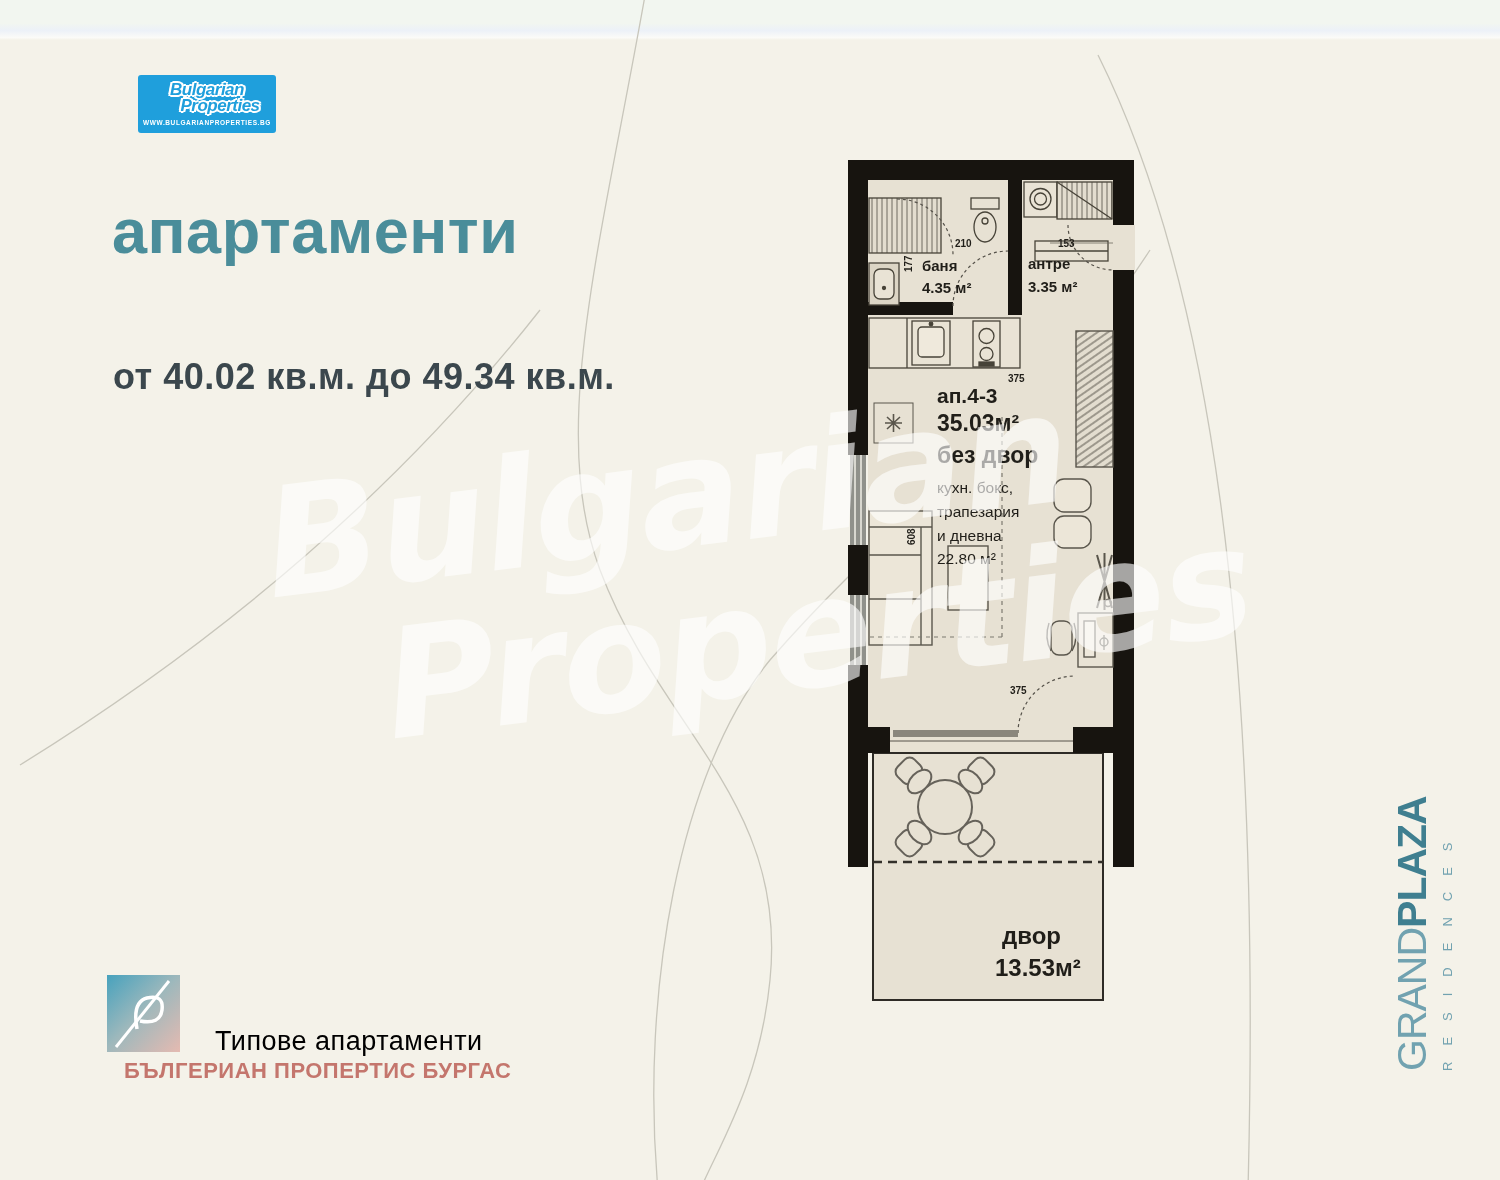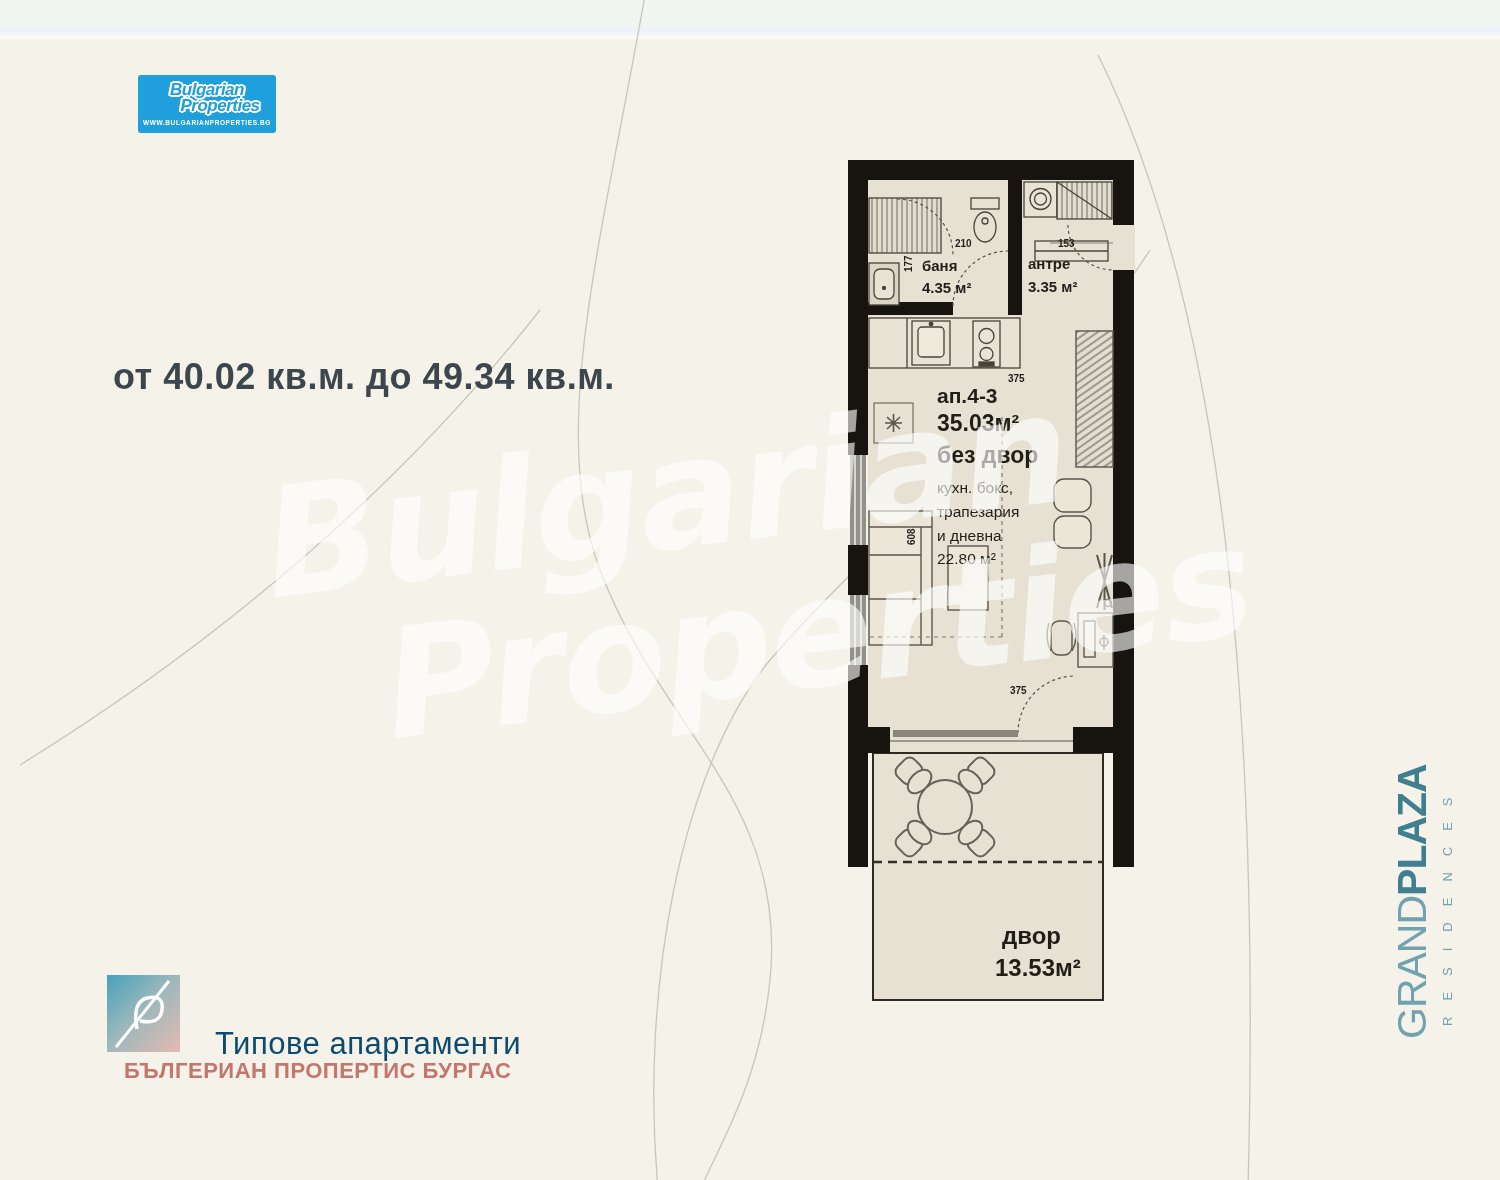--- a/index.html
+++ b/index.html
@@ -1,18 +1,18 @@
 <!DOCTYPE html>
 <html><head>
 <meta charset="utf-8">
 <style>
   html,body{margin:0;padding:0;}
   body{width:1500px;height:1180px;overflow:hidden;
        font-family:"Liberation Sans","DejaVu Sans",sans-serif;}
-  #poster{position:relative;width:1500px;height:1180px;background:#f4f2e9;overflow:hidden;text-align:center;}
+  #poster{position:relative;width:1500px;height:1180px;background:#f4f2e9;overflow:hidden;}
 
   
   .top-band{position:absolute;left:0;top:0;width:1500px;height:40px;
     background:linear-gradient(180deg,#f2f6f0 0%,#f2f6f0 58%,#ecf1f8 76%,#fbfbf8 94%,#f4f2e9 100%);}
 
   
   .arcs{position:absolute;left:0;top:0;}
   .arcs path{fill:none;stroke:#c8c6bb;stroke-width:1.3px;}
 
   
@@ -46,21 +46,21 @@
   .side-brand{position:absolute;left:1392px;top:733px;height:338px;display:flex;flex-direction:row;gap:7px;z-index:2;}
   .vtext{writing-mode:vertical-rl;transform:rotate(180deg);display:block;}
   .gp-main{font-size:41px;line-height:1;letter-spacing:-1px;}
   .gp-grand{color:#71a2b0;font-weight:500;}
   .gp-plaza{color:#3f7f90;font-weight:800;}
   .gp-sub{font-size:13px;letter-spacing:16px;color:#71a2b0;font-weight:500;margin-top:4px;}
 
   
   .agency-logo{position:absolute;left:107px;top:975px;width:73px;height:77px;
     background:linear-gradient(135deg,#47a2bd 0%,#9db8bc 48%,#e5bab1 100%);z-index:2;}
-  .footer-caption{position:absolute;left:215px;top:1026px;font-size:31px;color:#0c4a6e;letter-spacing:0.5px;z-index:2;}
+  .footer-caption{position:absolute;left:215px;top:1026px;font-size:27px;color:#000000;letter-spacing:0.5px;z-index:2;}
   .footer-agency{position:absolute;left:124px;top:1058px;font-size:22px;font-weight:bold;letter-spacing:0.5px;z-index:7;}
 </style>
 </head>
 <body>
 
 <div id="poster">
 
   <div class="top-band"></div>
 
   <svg class="arcs" width="1500" height="1180" viewBox="0 0 1500 1180">
@@ -70,20 +70,21 @@
     <path d="M1098,55 C1210,280 1262,640 1248,1190"></path>
   </svg>
 
   <div class="bp-logo" style="background: rgb(31, 159, 220);">
     <span class="bp-name l1" style="color: rgb(31, 159, 220);">Bulgarian</span>
     <span class="bp-name l2" style="color: rgb(31, 159, 220);">Properties</span>
     <span class="bp-url">WWW.BULGARIANPROPERTIES.BG</span>
   </div>
 
   <div class="headline" style="color: rgb(74, 141, 154);">
+    <div>апартаменти</div>
   </div>
   <div class="subline">от 40.02 кв.м. до 49.34 кв.м.</div>
 
   <svg class="plan" viewBox="0 0 295 850">
     <defs>
       <pattern id="vhatch" width="5" height="8" patternUnits="userSpaceOnUse">
         <rect width="5" height="8" fill="#e3ddcf"></rect>
           <line x1="2" y1="0" x2="2" y2="8" stroke="#6e6a60" stroke-width="1"></line>
       </pattern>
       <pattern id="dhatch" width="6" height="6" patternUnits="userSpaceOnUse" patternTransform="rotate(55)">

